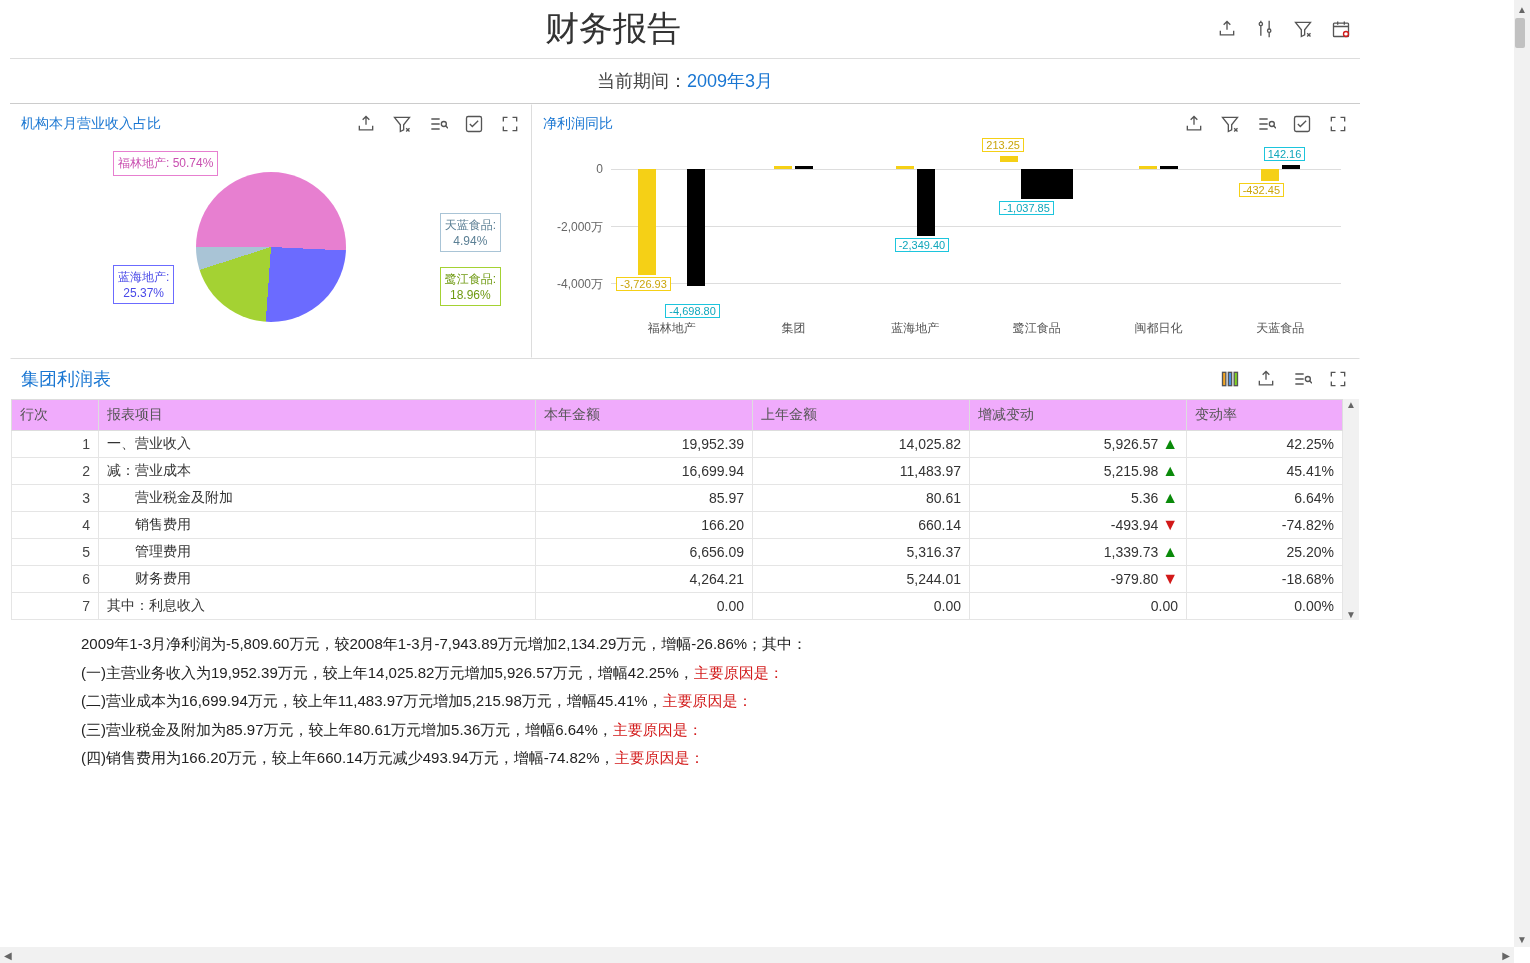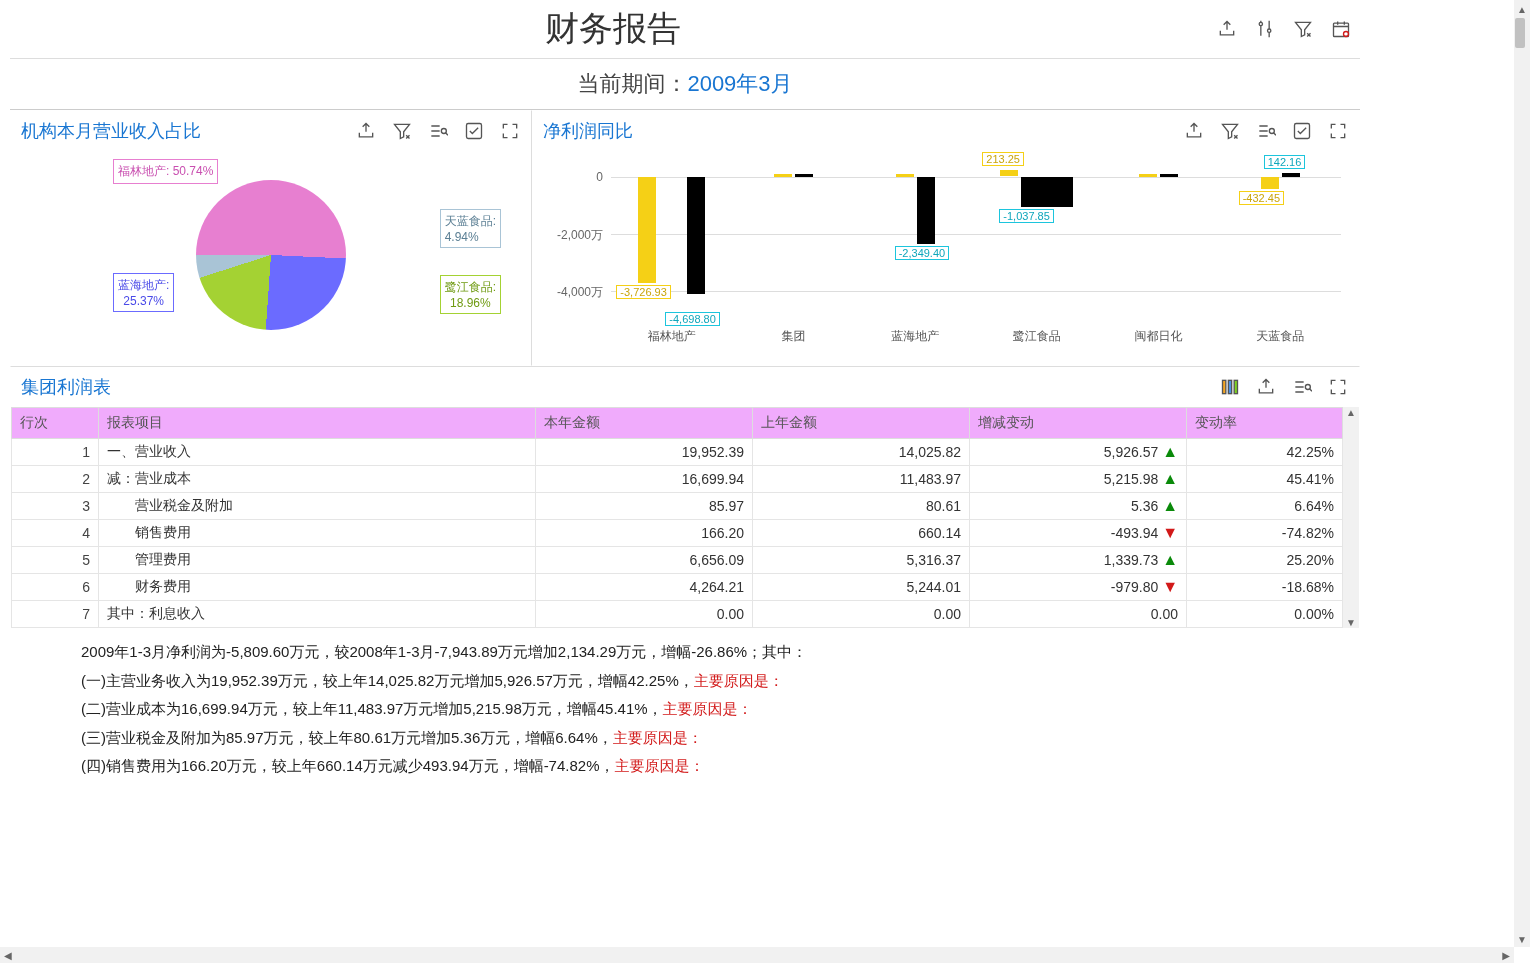--- a/index.html
+++ b/index.html
@@ -9,29 +9,29 @@
   .vscroll .thumb{width:10px;height:30px;background:#c1c1c1;border-radius:2px;margin-top:2px}
   .hscroll{position:fixed;left:0;right:16px;bottom:0;height:16px;background:#f1f1f1;display:flex;align-items:center;justify-content:space-between}
   .hscroll .arr{font-size:10px;color:#666;padding:0 4px;cursor:pointer}
 
   .title-row{display:flex;align-items:center;border-bottom:1px solid #ddd}
   .title-row h1{flex:1;text-align:center;font-weight:400;font-size:34px;margin:6px 0;color:#333}
   .title-icons{display:flex;gap:16px;padding-right:8px}
   .icn{width:22px;height:22px;display:flex;align-items:center;justify-content:center;color:#555;cursor:pointer}
   .icn svg{width:20px;height:20px;stroke:#555;fill:none;stroke-width:1.6}
 
-  .period-row{text-align:center;font-size:22px;color:#444;padding:10px 0;border-bottom:1px solid #ccc}
+  .period-row{text-align:center;font-size:18px;color:#444;padding:10px 0;border-bottom:1px solid #ccc}
   .period-row .date{color:#1976d2}
 
   .panels{display:flex}
   .panel{border:1px solid transparent}
   .panel-left{width:520px;border-right:1px solid #ddd}
   .panel-right{flex:1}
   .panel-head{display:flex;align-items:center;padding:8px 10px}
-  .panel-head .pt{color:#1976d2;font-size:18px;flex:1}
+  .panel-head .pt{color:#1976d2;font-size:14px;flex:1}
   .panel-head .picn{display:flex;gap:14px}
   .panel-body{padding:4px 10px 10px 10px}
 
   
   .piewrap{display:flex;align-items:center;justify-content:center;position:relative;height:200px}
   .pie{width:150px;height:150px;border-radius:50%}
   .pielabel{position:absolute;font-size:12px;color:#555;border:1px solid;padding:3px 4px;background:#fff}
 
   
   .barchart{position:relative;height:200px;padding:0 8px 0 68px}
@@ -141,21 +141,21 @@
               <svg viewBox="0 0 24 24">
                 <path d="M4 9V4h5M20 9V4h-5M4 15v5h5M20 15v5h-5"></path>
               </svg>
             </span>
         </div>
       </div>
       <div class="panel-body">
         <div class="piewrap">
           <div class="pie" id="pie" style="background: conic-gradient(from -90deg, rgb(231, 127, 208) 0deg, rgb(231, 127, 208) 182.664deg, rgb(107, 107, 255) 182.664deg, rgb(107, 107, 255) 273.996deg, rgb(164, 210, 51) 273.996deg, rgb(164, 210, 51) 342.252deg, rgb(169, 196, 214) 342.252deg, rgb(169, 196, 214) 360.036deg);"></div>
           <div class="pielabel" id="pl0" style="border-color:#e77fd0;color:#c94fb0;top:4px;left:92px">福林地产: 50.74%</div>
-          <div class="pielabel" id="pl3" style="border-color:#a9c4d6;color:#5b7f94;top:54px;right:20px;text-align:left">天蓝食品:<br>4.94%</div>
+          <div class="pielabel" id="pl3" style="border-color:#a9c4d6;color:#5b7f94;top:66px;right:20px;text-align:center">天蓝食品:<br>4.94%</div>
           <div class="pielabel" id="pl2" style="border-color:#a4d233;color:#6f9a12;top:120px;right:20px;text-align:center">鹭江食品:<br>18.96%</div>
           <div class="pielabel" id="pl1" style="border-color:#6b6bff;color:#4a4ae8;top:118px;left:92px;text-align:center">蓝海地产:<br>25.37%</div>
         </div>
       </div>
     </div>
 
     <div class="panel panel-right">
       <div class="panel-head">
         <div class="pt">净利润同比</div>
         <div class="picn">
@@ -217,21 +217,21 @@
                 <div class="xlab">集团</div>
               </div>
               <div class="bgroup">
                 <div class="bar y" style="height: 3px; margin-top: 11.1818px;"></div>
                 <div class="bar c" style="margin-top: 14.1818px; height: 66.6375px;">
                   <div class="val" style="border-color: rgb(28, 197, 221); color: rgb(15, 166, 187); top: 68.6375px; left: -22px;">-2,349.40</div>
                 </div>
                 <div class="xlab">蓝海地产</div>
               </div>
               <div class="bgroup">
-                <div class="bar y" style="margin-top: 7px; height: 6.04855px;">
+                <div class="bar y" style="margin-top: 1px; height: 6.04855px;">
                   <div class="val" style="border-color: rgb(245, 208, 22); color: rgb(202, 165, 11); bottom: 10.0485px; left: -18px;">213.25</div>
                 </div>
                 <div class="bar c" style="margin-top: 14.1818px; height: 29.4372px; padding-left: 34px;">
                   <div class="val" style="border-color: rgb(28, 197, 221); color: rgb(15, 166, 187); top: 31.4372px; left: -22px;">-1,037.85</div>
                 </div>
                 <div class="xlab">鹭江食品</div>
               </div>
               <div class="bgroup">
                 <div class="bar y" style="height: 3px; margin-top: 11.1818px;"></div>
                 <div class="bar c" style="height: 3px; margin-top: 11.1818px;"></div>

